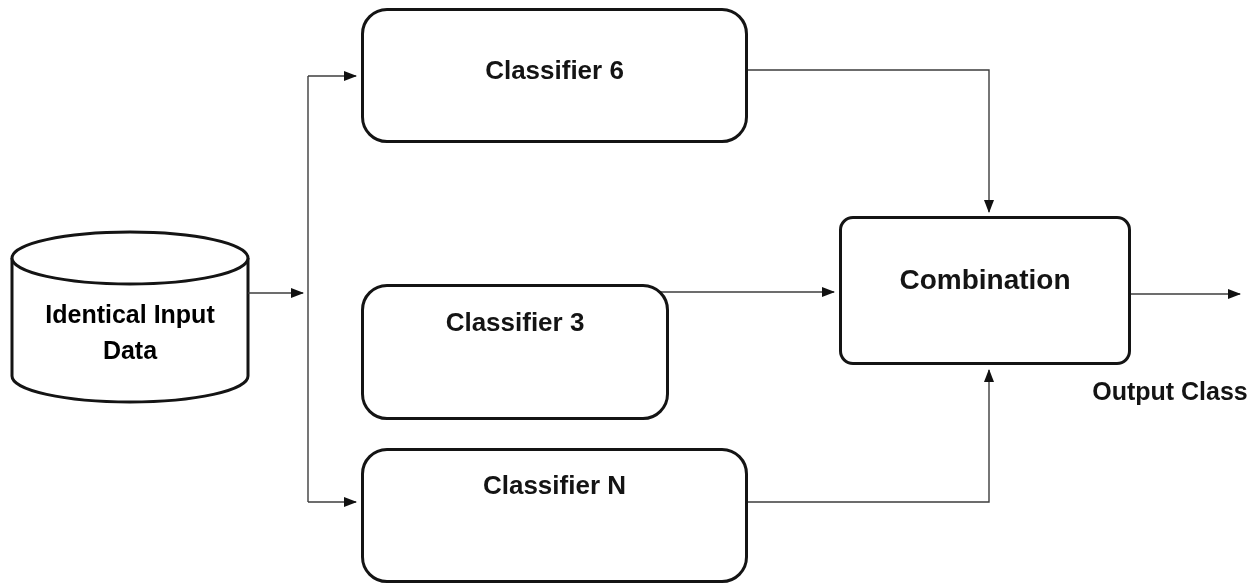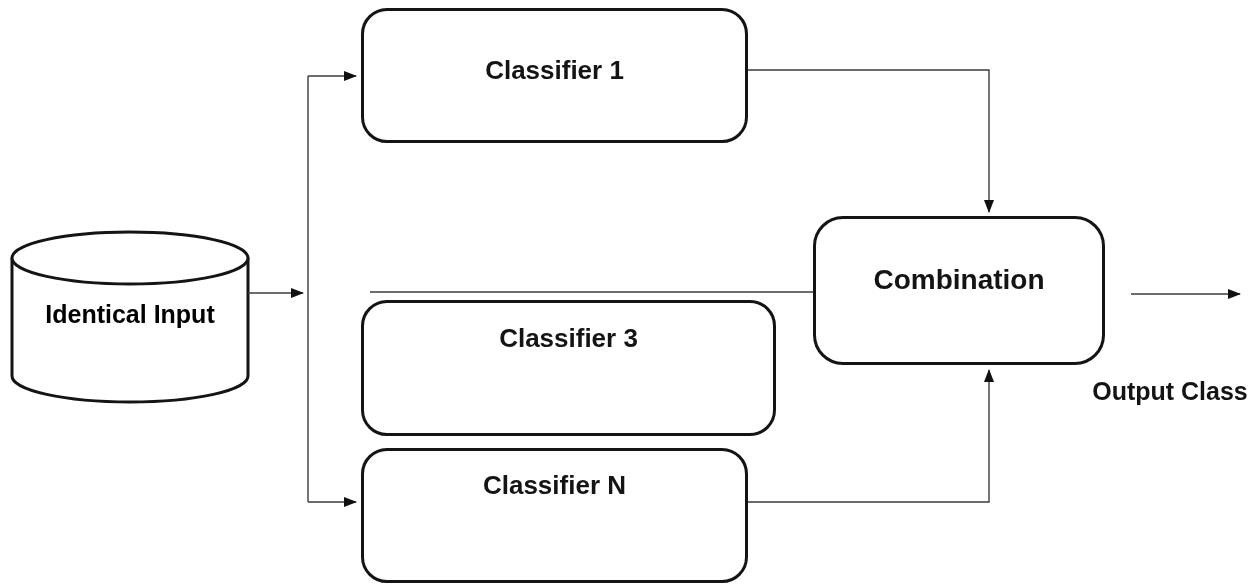--- a/index.html
+++ b/index.html
@@ -90,35 +90,36 @@
       <path d="M 308 76 L 356 76" marker-end="url(#arrow)"></path>
       <path d="M 308 502 L 356 502" marker-end="url(#arrow)"></path>
       <path d="M 748 70 L 989 70 L 989 212" marker-end="url(#arrow)"></path>
       <path d="M 370 292 L 834 292" marker-end="url(#arrow)"></path>
       <path d="M 748 502 L 989 502 L 989 370" marker-end="url(#arrow)"></path>
       <path d="M 1131 294 L 1240 294" marker-end="url(#arrow)"></path>
     </g>
   </svg>
 
   <div class="box" style="left:361px; top:8px; width:387px; height:135px;">
-    <div class="box-label" style="top:43px;">Classifier 1</div>
+    <div class="box-label" style="top:43px;">Classifier 6</div>
   </div>
 
 
-  <div class="box" style="left:361px; top:300px; width:415px; height:136px;">
+  <div class="box" style="left:361px; top:284px; width:308px; height:136px;">
     <div class="box-label" style="top:19px;">Classifier 3</div>
   </div>
 
   <div class="box" style="left:361px; top:441px; width:387px; height:135px;margin-top:7px;">
     <div class="box-label" style="top:18px;">Classifier N</div>
   </div>
 
-  <div class="box" style="left:813px; top:216px; width:292px; height:149px; border-radius:30px;">
+  <div class="box" style="left:839px; top:216px; width:292px; height:149px; border-radius:14px;">
     <div class="box-label combination-label" style="top:44px;">Combination</div>
   </div>
 
   <div class="cyl-label">
     <div>Identical Input</div>
+    <div>Data</div>
   </div>
 
   <div class="output-label">Output Class</div>
 
 </div>
 
 </body></html>

